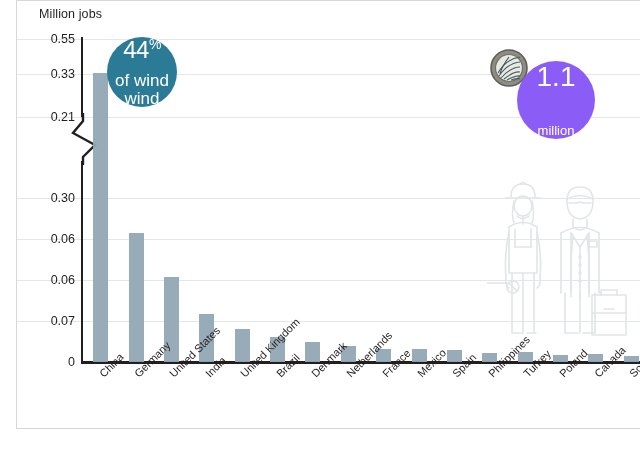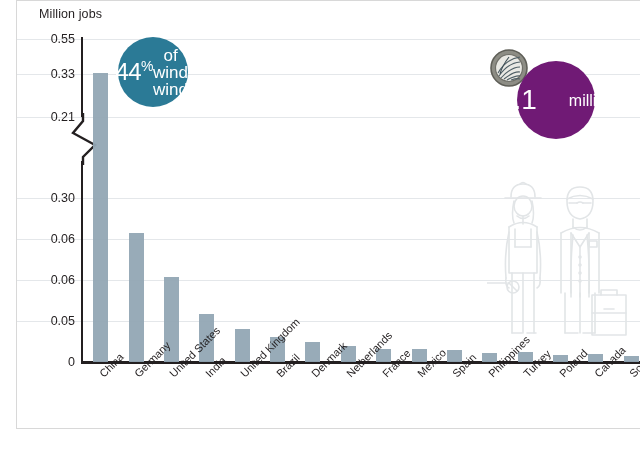--- a/index.html
+++ b/index.html
@@ -119,31 +119,31 @@
     color: #231f20;
     white-space: nowrap;
     transform-origin: left top;
     transform: rotate(-45deg);
     pointer-events: auto;
   }
 
   
   .badge-teal {
     position: absolute;
-    left: 101px;
+    left: 90px;
     top: 36px;
     width: 70px;
     height: 70px;
     border-radius: 50%;
     background: #2b7a96;
     color: #ffffff;
     display: flex;
-    flex-direction: row;
+    flex-direction: column;
     align-items: center;
-    justify-content: flex-end;
+    justify-content: space-between;
     line-height: 1.02;
   }
   .badge-teal .big {
     font-size: 24px;
     font-weight: 400;
     letter-spacing: -0.5px;
   }
   .badge-teal .big .pct { font-size: 14px; vertical-align: super; }
   .badge-teal .sub {
     font-size: 17px;
@@ -152,36 +152,36 @@
   }
 
   
   .badge-gray {
     position: absolute;
     left: 500px;
     top: 60px;
     width: 78px;
     height: 78px;
     border-radius: 50%;
-    background: #701a75;
+    background: #8b5cf6;
     color: #ffffff;
     display: flex;
-    flex-direction: row;
+    flex-direction: column;
     align-items: center;
     justify-content: center;
     line-height: 1.0;
     gap: 32px;
   }
   .badge-gray .big {
     font-size: 28px;
     font-weight: 300;
     letter-spacing: 0px;
   }
   .badge-gray .sub {
-    font-size: 16px;
+    font-size: 13px;
     font-weight: 300;
     margin-top: 1px;
   }
 
   
   .emblem {
     position: absolute;
     left: 473px;
     top: 48px;
     width: 38px;
@@ -223,21 +223,21 @@
 
   <div class="x-axis-line"></div>
 
   <div class="y-tick-wrap">
     <div class="y-tick-label" style="top:38px">0.55</div>
     <div class="y-tick-label" style="top:73px">0.33</div>
     <div class="y-tick-label" style="top:116px">0.21</div>
     <div class="y-tick-label" style="top:197px">0.30</div>
     <div class="y-tick-label" style="top:238px">0.06</div>
     <div class="y-tick-label" style="top:279px">0.06</div>
-    <div class="y-tick-label" style="top:320px">0.05</div>
+    <div class="y-tick-label" style="top:320px">0.07</div>
     <div class="y-tick-label" style="top:361px">0</div>
   </div>
 
   <div class="bars-layer" id="bars-layer">
       <div class="bar" title="China: 0.507" style="left: 10.1875px; width: 15px; height: 289.46px;"></div>
       <div class="bar" title="Germany: 0.157" style="left: 45.5625px; width: 15px; height: 128.74px;"></div>
       <div class="bar" title="United States: 0.104" style="left: 80.9375px; width: 15px; height: 85.28px;"></div>
       <div class="bar" title="India: 0.058" style="left: 116.312px; width: 15px; height: 47.56px;"></div>
       <div class="bar" title="United Kingdom: 0.04" style="left: 151.688px; width: 15px; height: 32.8px;"></div>
       <div class="bar" title="Brazil: 0.031" style="left: 187.062px; width: 15px; height: 25.42px;"></div>

